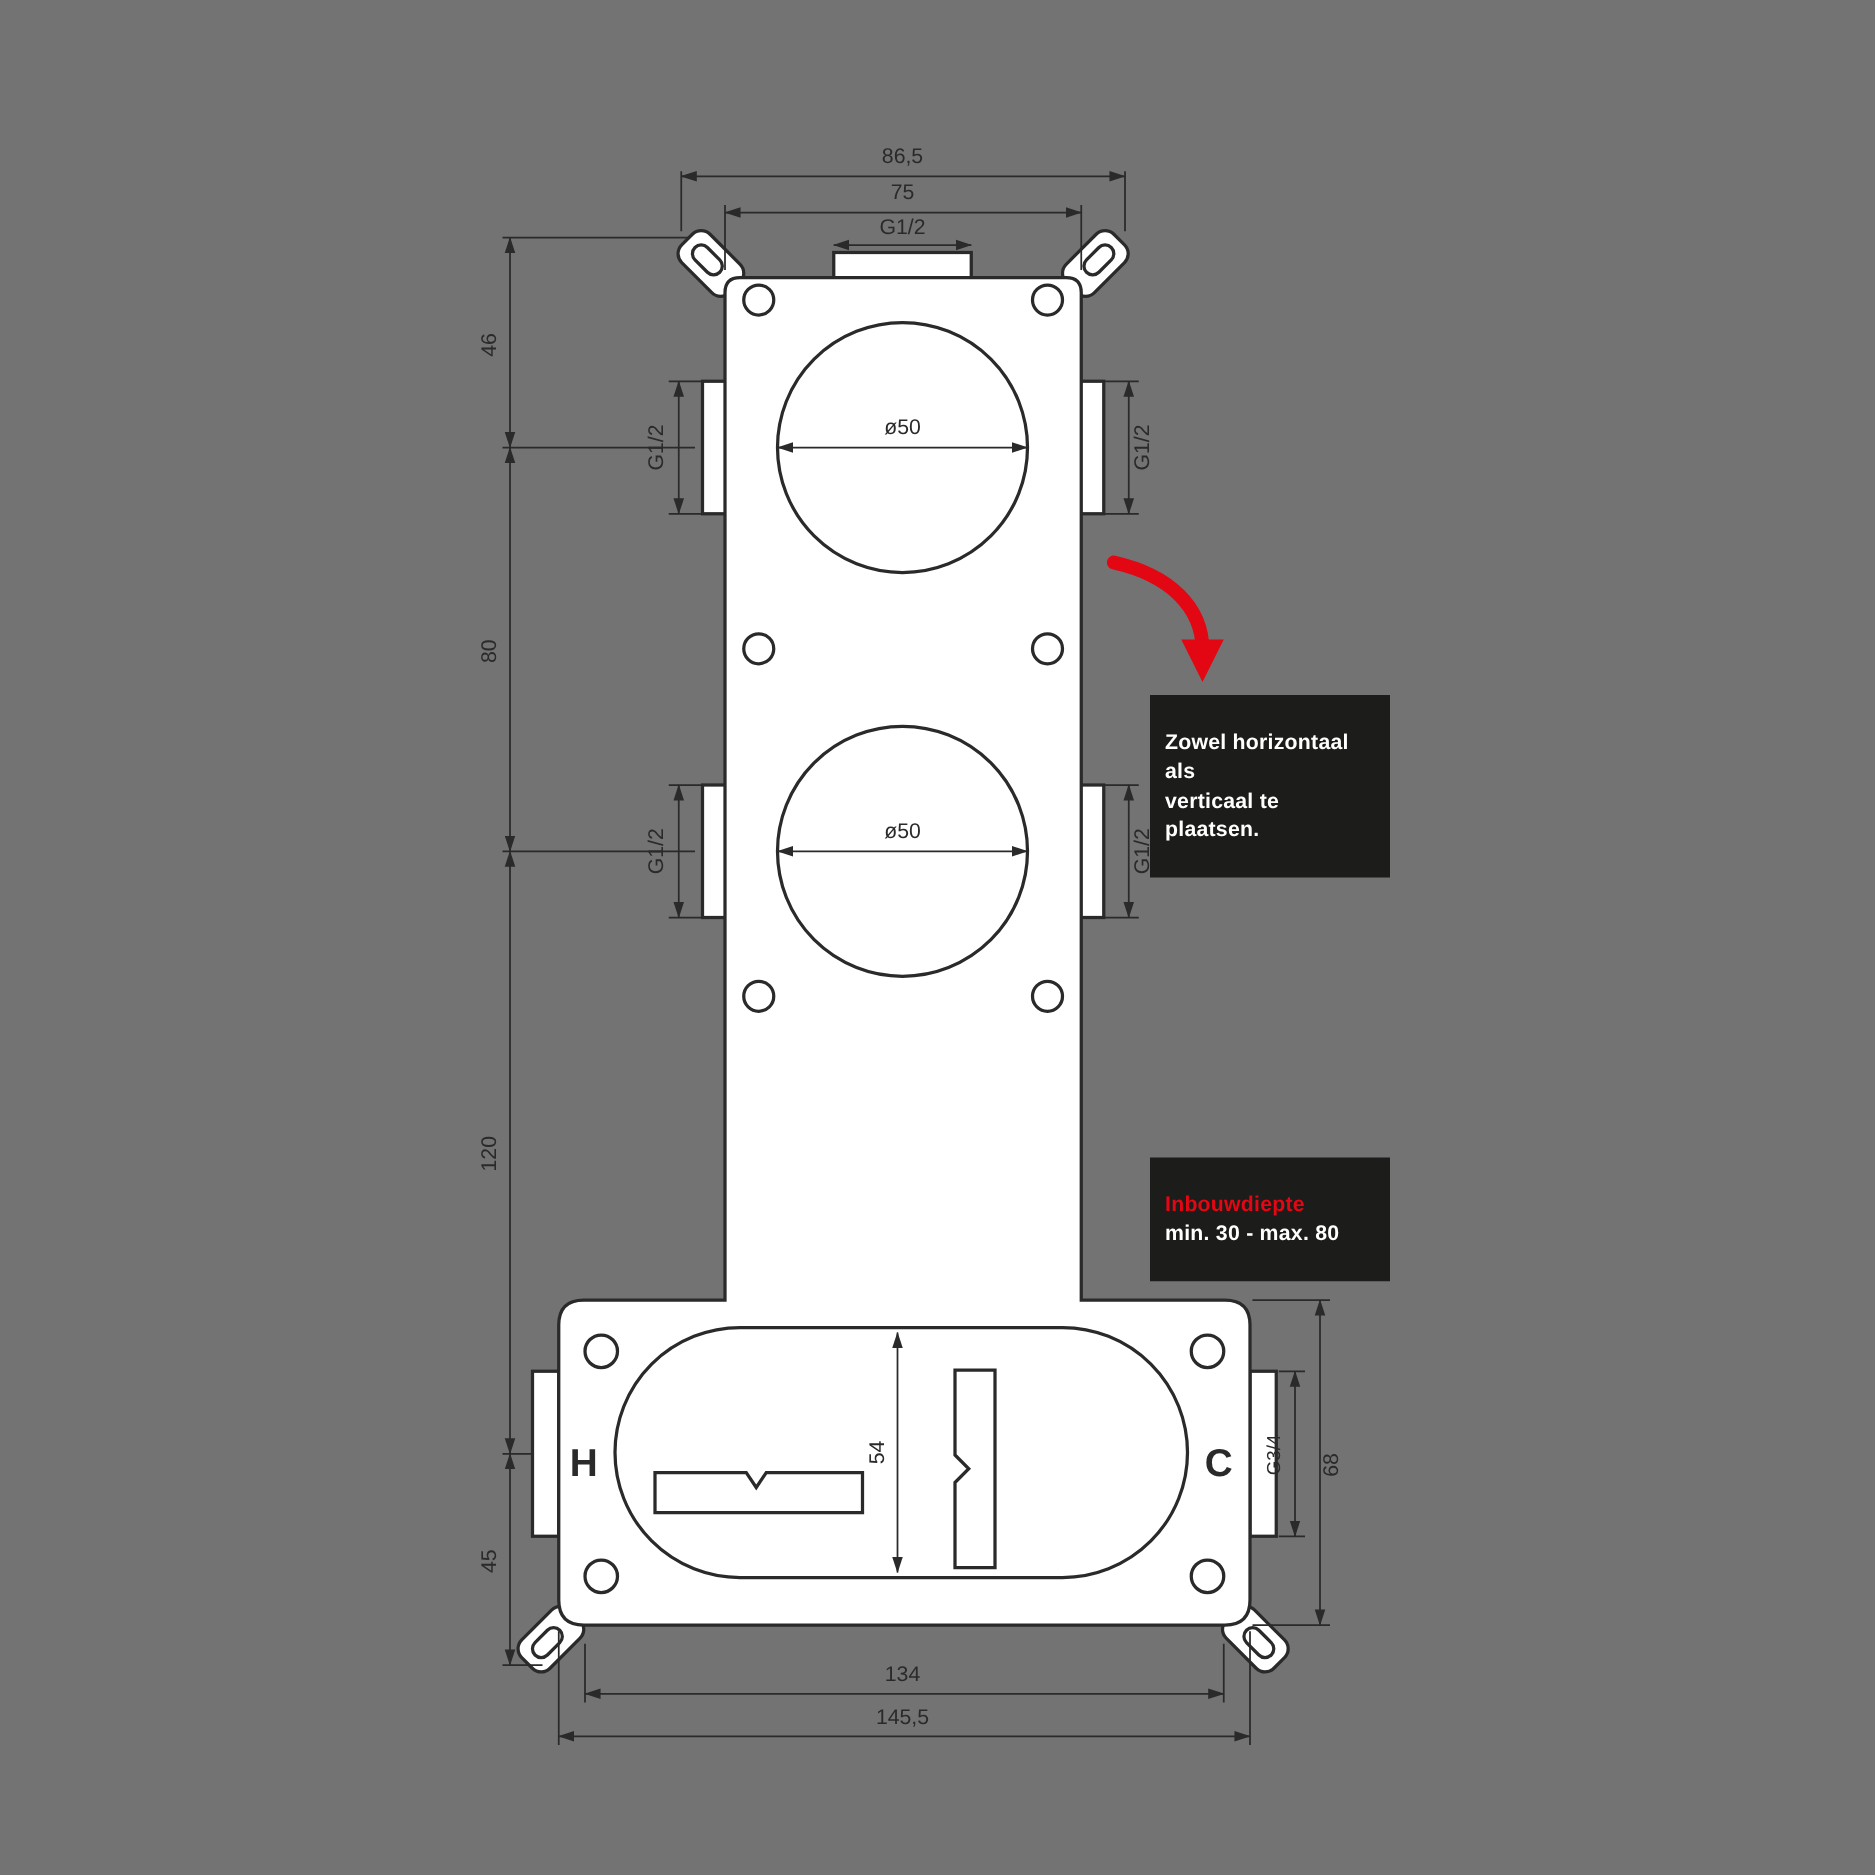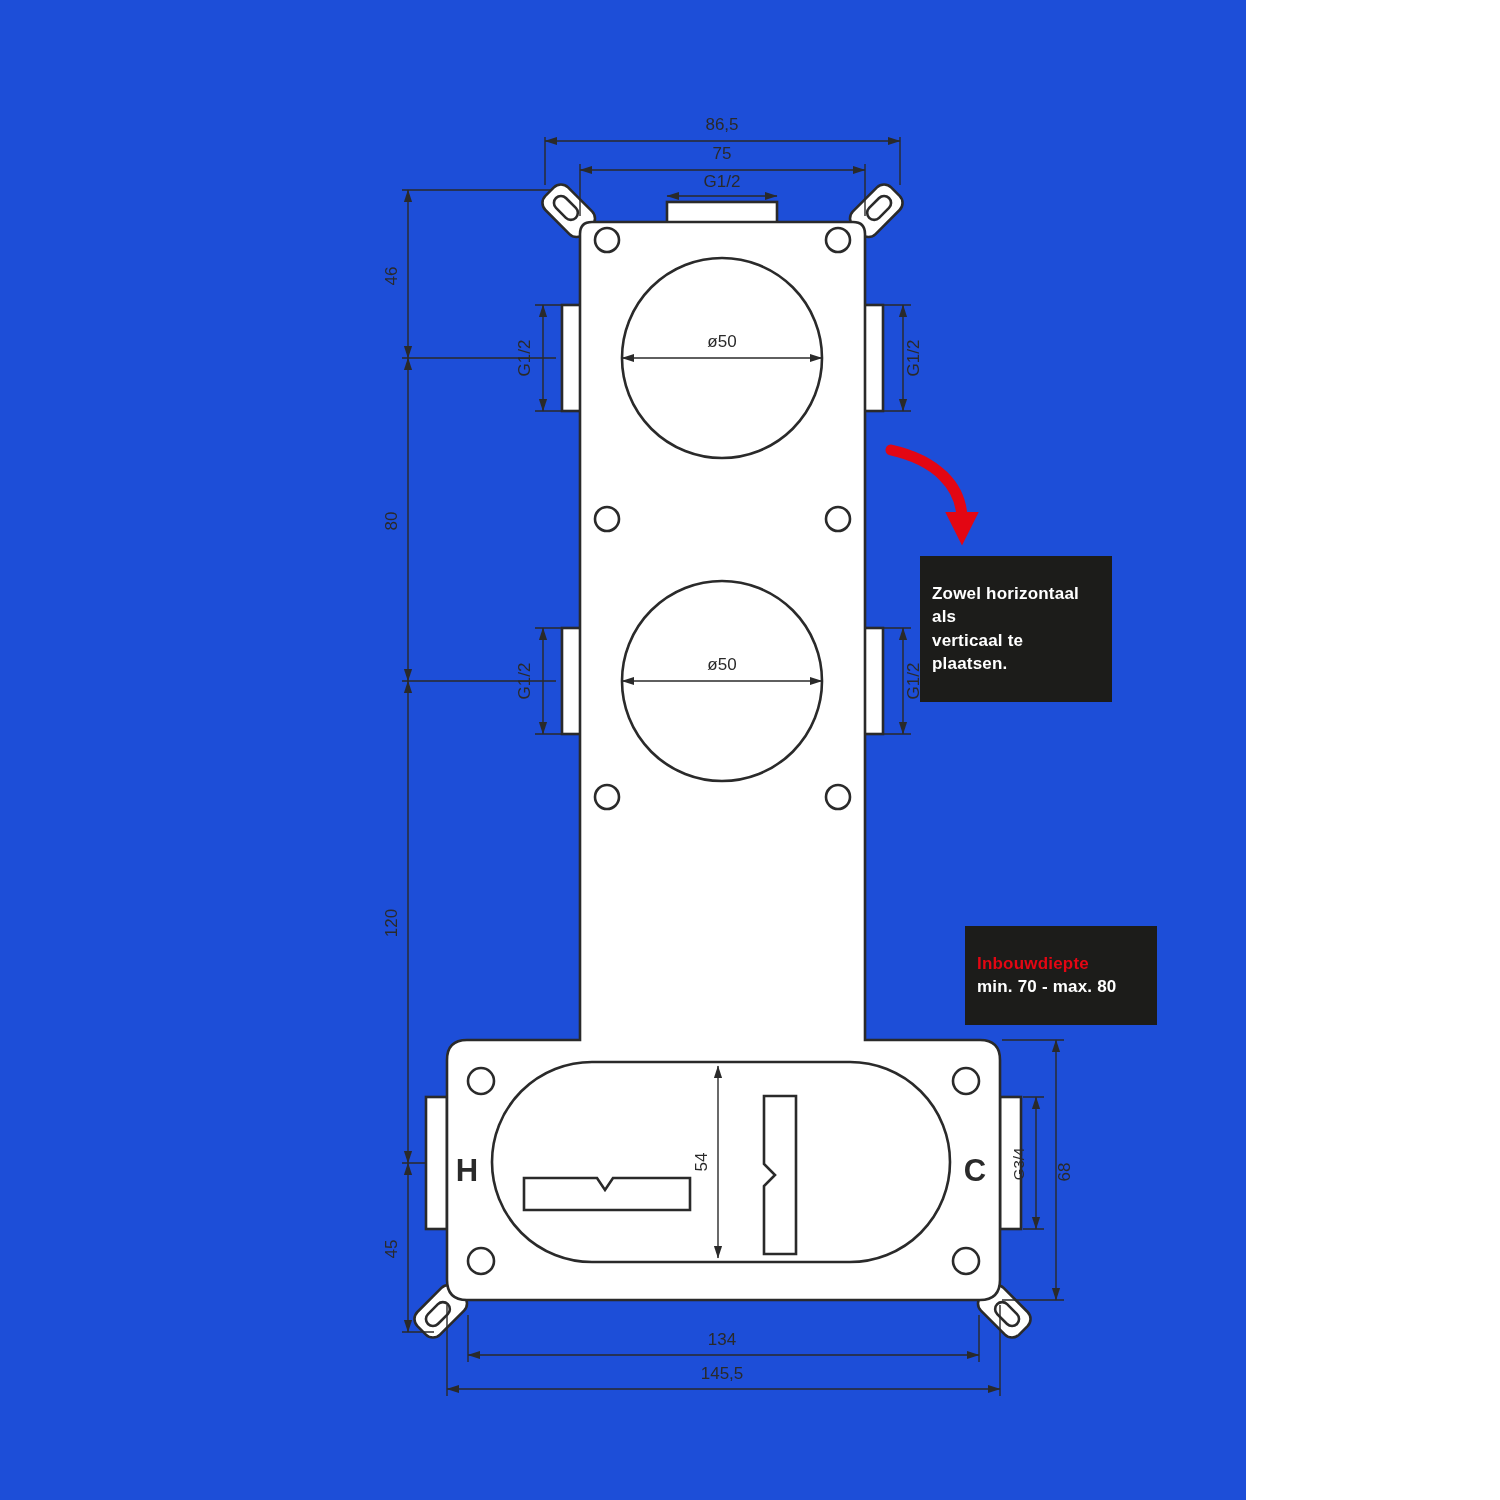--- a/index.html
+++ b/index.html
@@ -1,20 +1,20 @@
 <!DOCTYPE html>
 <html><head>
 <meta charset="utf-8">
 <style>
   html, body { margin: 0; padding: 0; background: #ffffff; }
   .stage {
     position: relative;
-    width: 1246px;
+    width: 1500px;
     height: 1500px;
-    background: #1d4ed8;
+    background: #737373;
     font-family: "Liberation Sans", sans-serif;
     overflow: hidden;
   }
   svg { position: absolute; left: 0; top: 0; }
   .callout {
     position: absolute;
     width: 168px;
     padding: 26px 12px;
     background: #1c1c1a;
     color: #ffffff;
@@ -190,18 +190,18 @@
     </g>
 
     <path d="M891,450 C936,460 962,486 962,520" fill="none" stroke-width="11" stroke-linecap="round" marker-end="url(#redArrowHead)" stroke="#e30613"></path>
   </svg>
 
   <div class="callout" style="left:920px; top:556px;">
     <div>Zowel horizontaal als</div>
     <div>verticaal te plaatsen.</div>
   </div>
 
-  <div class="callout" style="left:920px; top:926px;margin-left:45px;">
+  <div class="callout" style="left:920px; top:926px;">
     <div class="depth-title">Inbouwdiepte</div>
-    <div>min. 70 - max. 80</div>
+    <div>min. 30 - max. 80</div>
   </div>
 
 </div>
 
 </body></html>

